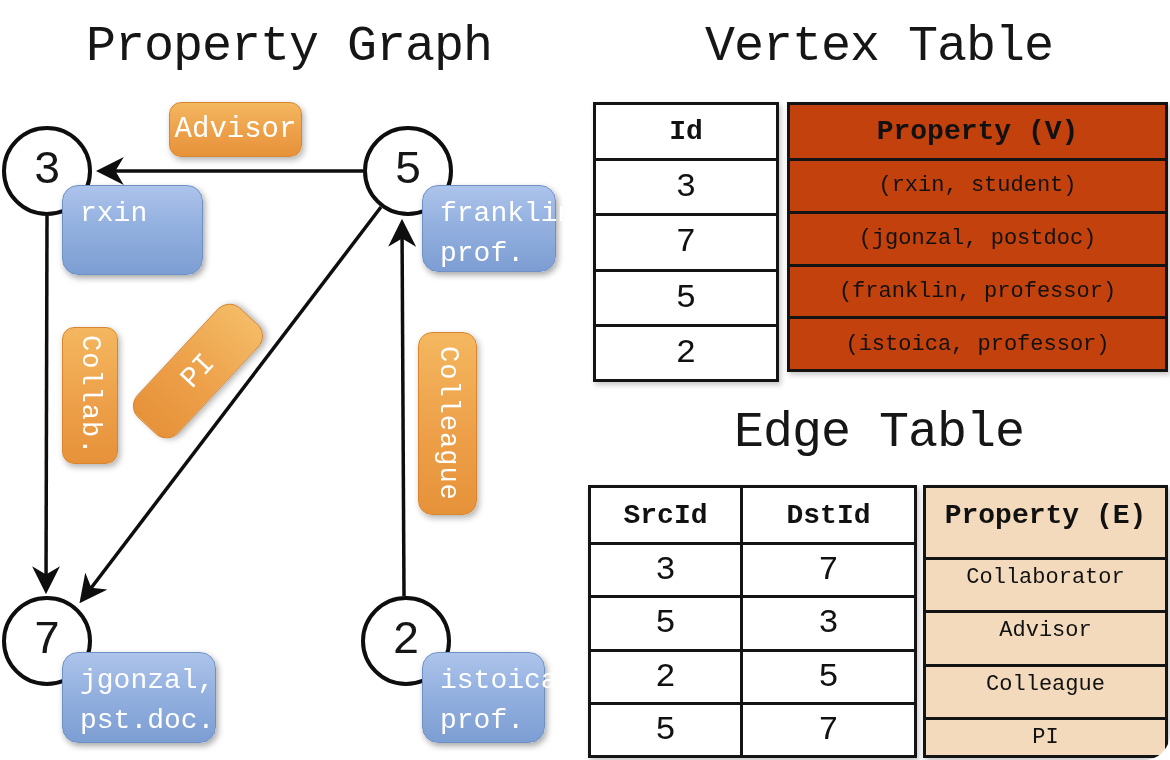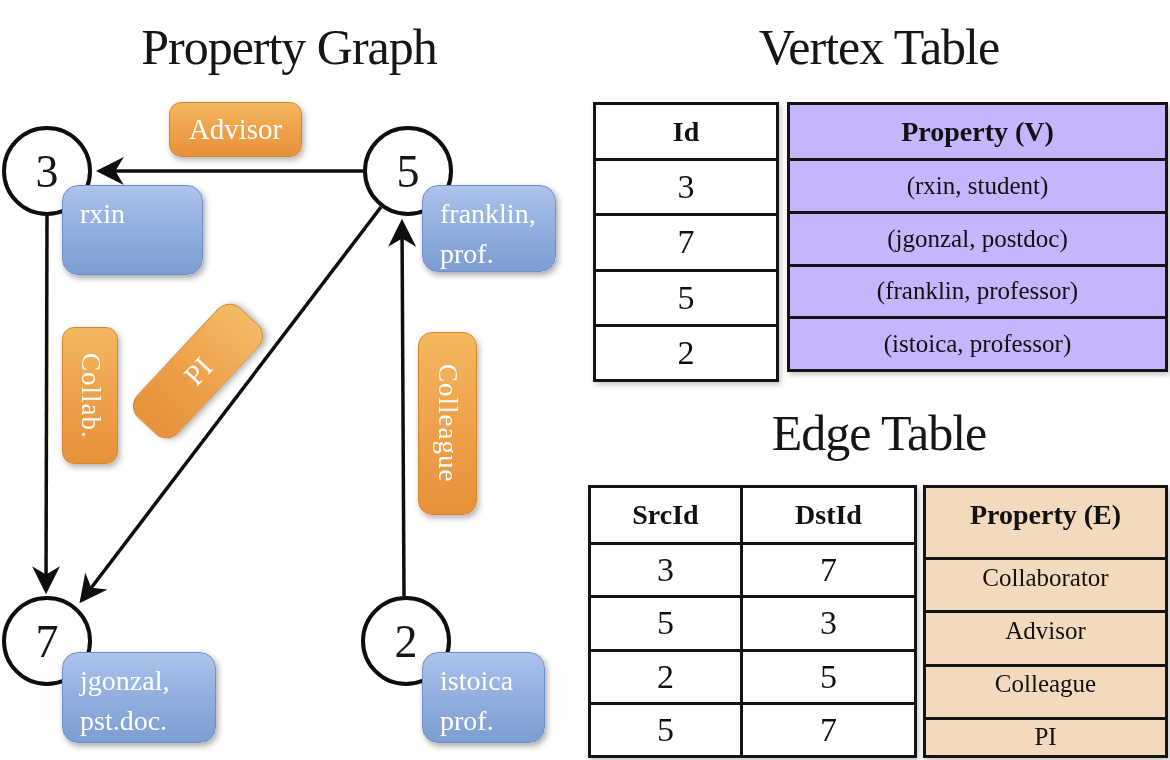--- a/index.html
+++ b/index.html
@@ -1,18 +1,18 @@
 <!DOCTYPE html>
 <html><head>
 <meta charset="utf-8">
 <style>
   html,body { margin:0; padding:0; background:#fff; }
   #canvas {
     position:relative; width:1170px; height:760px; overflow:hidden;
-    background:#fff; font-family:Liberation Serif, serif; color:#161616;
+    background:#fff; font-family:Liberation Mono, monospace; color:#161616;border-radius:26px;
   }
   .title {
     position:absolute; margin:0; font-weight:400; font-size:50px;
     letter-spacing:-1px; text-align:center; color:#161616; white-space:nowrap;
   }
   
   #edges-svg { position:absolute; left:0; top:0; z-index:1; }
   .node-circle {
     position:absolute; width:90px; height:90px; box-sizing:border-box;
     border:4px solid #0e0e0e; border-radius:50%; background:#fff; z-index:3;
@@ -41,31 +41,31 @@
     background:linear-gradient(90deg,#e6923a 0%, #eda049 45%, #f4bb66 100%);
     border-radius:16px;
   }
   
   .subtable {
     position:absolute; box-sizing:border-box; border:3px solid #141414;
     background:#fff; display:grid; box-shadow:2px 3px 5px rgba(0,0,0,0.22);
   }
   .cell {
     display:flex; align-items:center; justify-content:center;
-    font-size:25px; color:#111; box-sizing:border-box; white-space:nowrap;
+    font-size:22px; color:#111; box-sizing:border-box; white-space:nowrap;
   }
   .cell.head { font-weight:bold; font-size:28px; }
   .cell.num { font-size:34px; }
   .one-col { grid-template-columns:1fr; }
   .one-col .cell:nth-child(n+2) { border-top:3px solid #141414; }
   .two-col { grid-template-columns:149px 1fr; }
   .two-col .cell:nth-child(even) { border-left:3px solid #141414; }
   .two-col .cell:nth-child(n+3) { border-top:3px solid #141414; }
   #vertex-id-col    { left:593px; top:102px; width:186px; height:280px; grid-template-rows:53px repeat(4,1fr); }
-  #vertex-prop-col  { left:787px; top:102px; width:381px; height:270px; grid-template-rows:53px repeat(4,1fr); background:#c4b5fd; }
+  #vertex-prop-col  { left:787px; top:102px; width:381px; height:270px; grid-template-rows:53px repeat(4,1fr); background:#c2410c; }
   #edge-srcdst-cols { left:588px; top:485px; width:329px; height:273px; grid-template-rows:54px repeat(4,1fr); }
   #edge-prop-col    { left:923px; top:485px; width:245px; height:273px; grid-template-rows:54px repeat(4,1fr); background:#f3dabd;gap:15px; }
 </style>
 </head>
 <body>
 
 <div id="canvas">
 
   <section>
     <h1 class="title" style="left:0; top:18px; width:578px;">Property Graph</h1>

